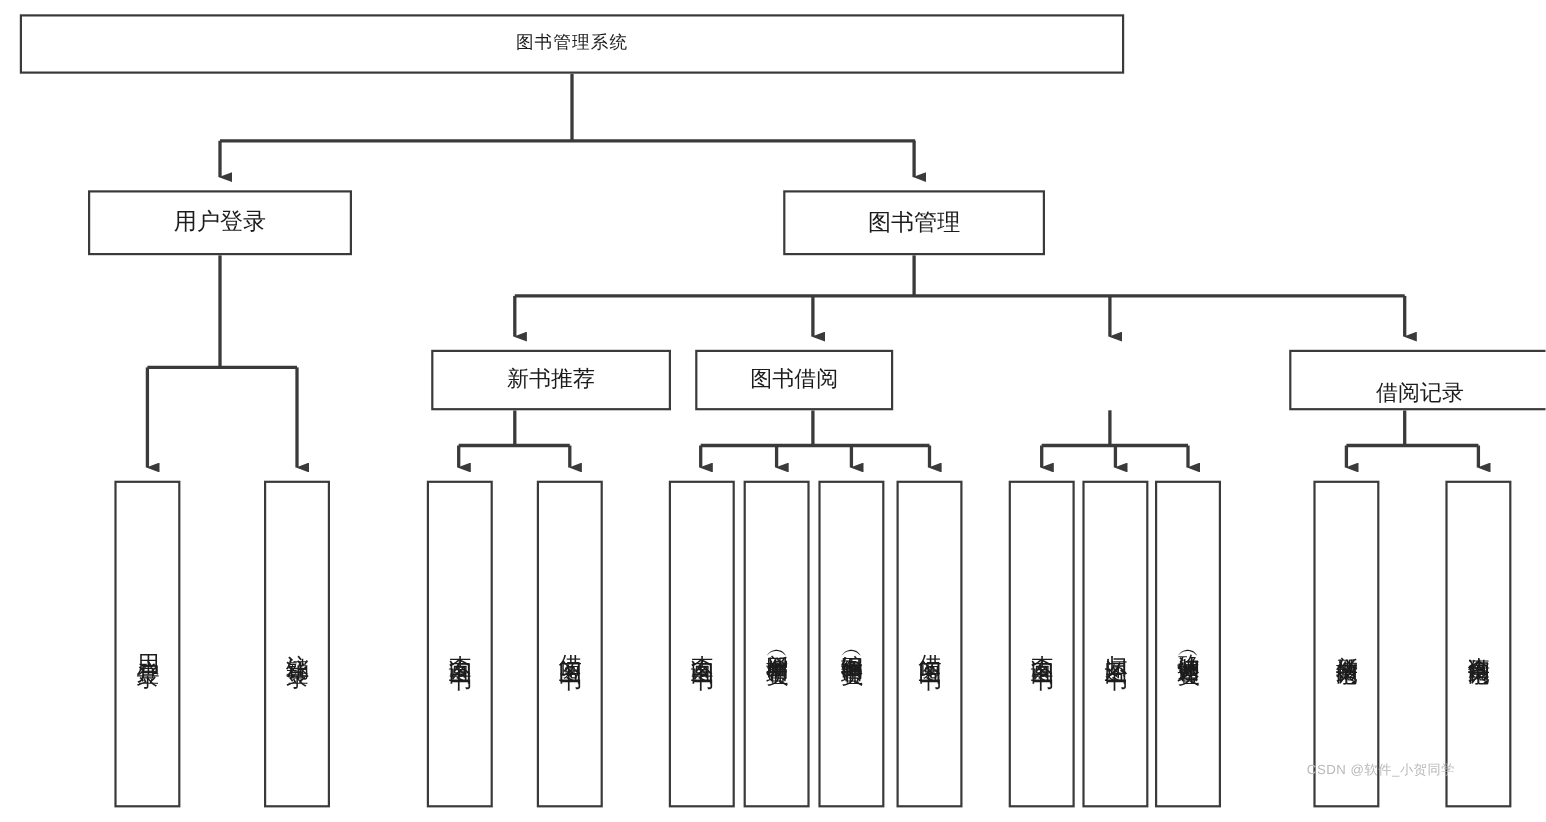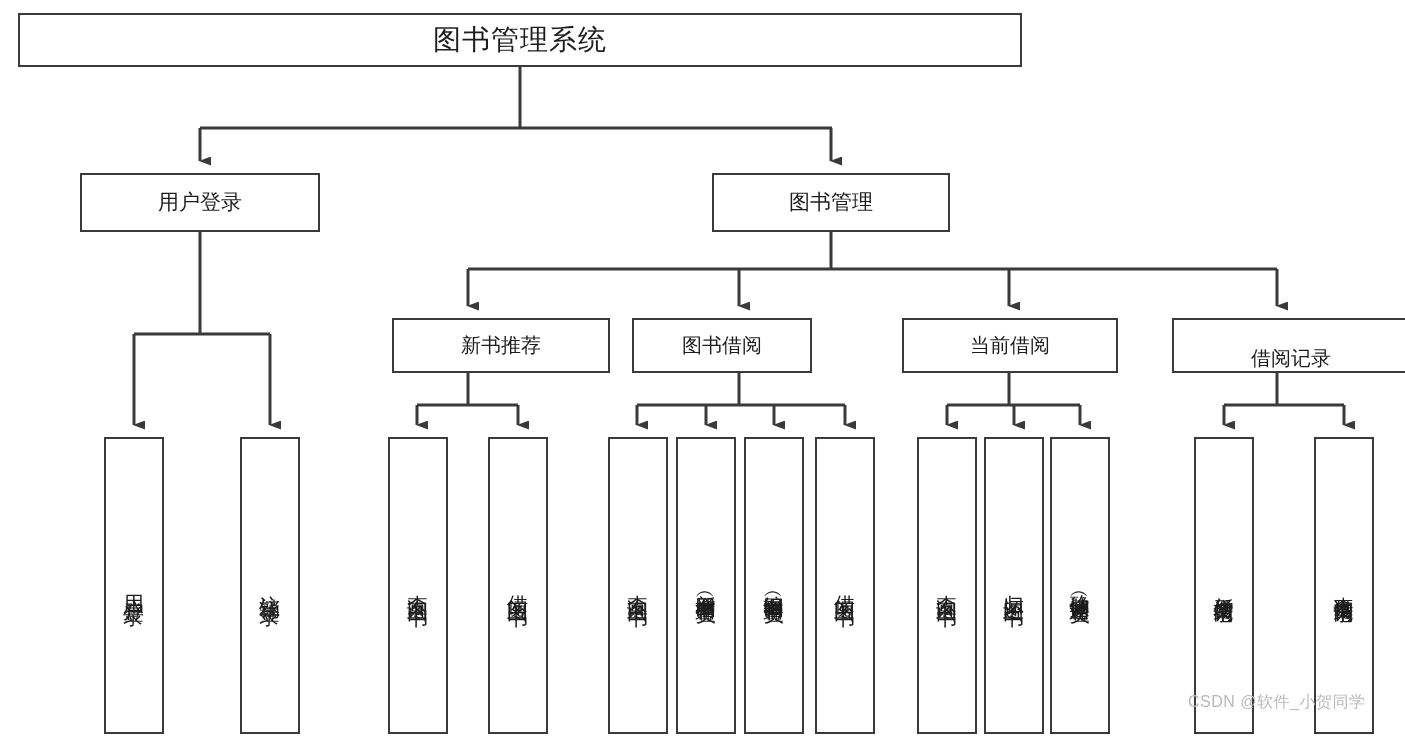--- a/index.html
+++ b/index.html
@@ -27,21 +27,21 @@
     color:#1c1c1c;
   }
   .node .label{
     display:block;
     text-align:center;
     line-height:1.18;
     white-space:nowrap;
   }
 
   
-  .node.root{font-size:28px;}
+  .node.root{font-size:16px;}
   .node.root .label{letter-spacing:1px;}
 
   
   .node.h2{font-size:21px;}
   .node.h3{font-size:20px;}
 
   
   .node.leaf{
     align-items:center;
     justify-content:center;
@@ -54,21 +54,21 @@
     font-size:21px;
     line-height:1.0;
     letter-spacing:4px;
   }
   .node.leaf.tall .label{font-size:20px;letter-spacing:1.5px;}
 
   
   #watermark{
     position:absolute;
     left:1188px;top:692px;
-    font-size:16px;
+    font-size:12px;
     color:#b9b9b9;
     white-space:nowrap;
     letter-spacing:0.5px;
     pointer-events:none;
   }
 </style>
 </head>
 <body>
 
 <div id="canvas">
@@ -139,23 +139,20 @@
   </div>
 
   <div class="node h3" style="left:360px;top:318px;width:218px;height:55px;margin-left:32px;">
     <span class="label">新书推荐</span>
   </div>
 
   <div class="node h3" style="left:632px;top:318px;width:180px;height:55px;">
     <span class="label">图书借阅</span>
   </div>
 
-  <div class="node h3" style="left:902px;top:318px;width:216px;height:55px;">
-    <span class="label">当前借阅</span>
-  </div>
 
   <div class="node h3" style="left:1172px;top:318px;width:238px;height:55px;align-items:flex-end;">
     <span class="label">借阅记录</span>
   </div>
 
   <div class="node leaf" style="left:104px;top:437px;width:60px;height:297px;">
     <span class="label">用户登录</span>
   </div>
 
   <div class="node leaf" style="left:240px;top:437px;width:60px;height:297px;">

